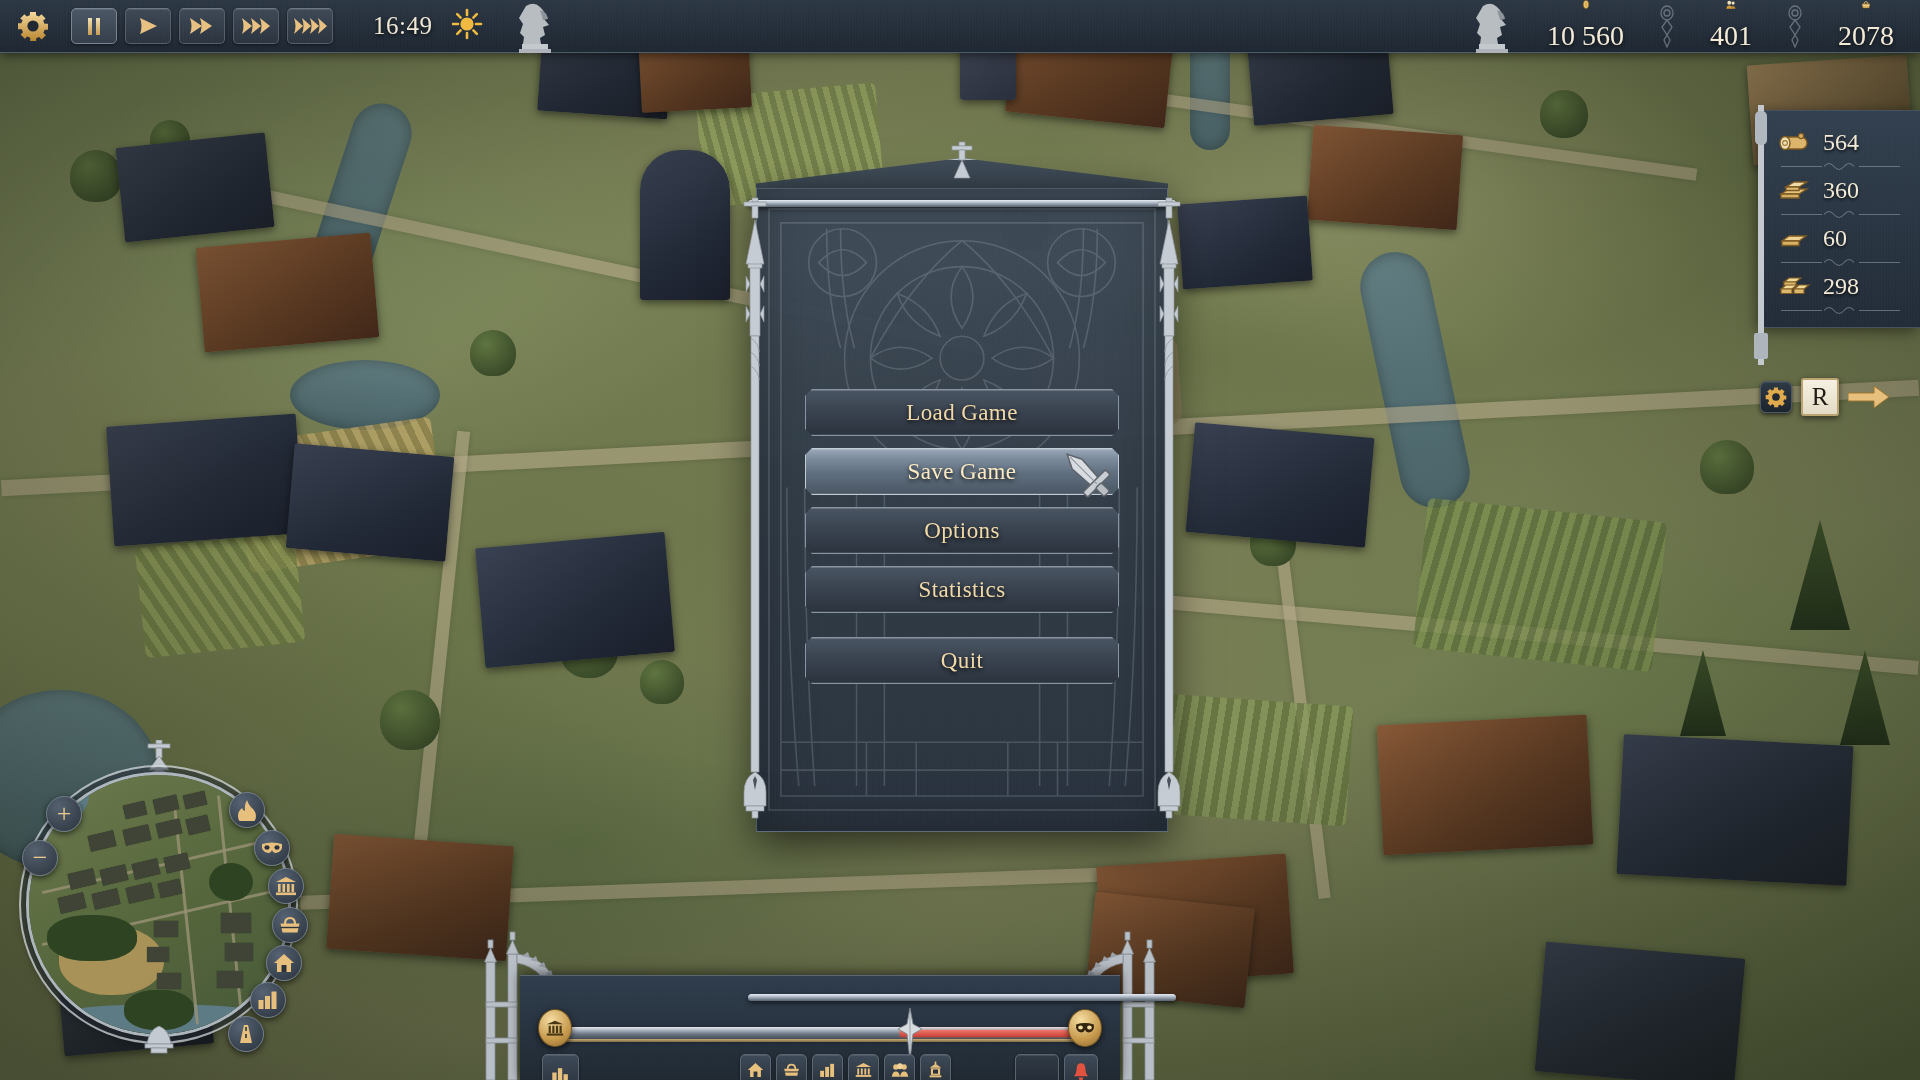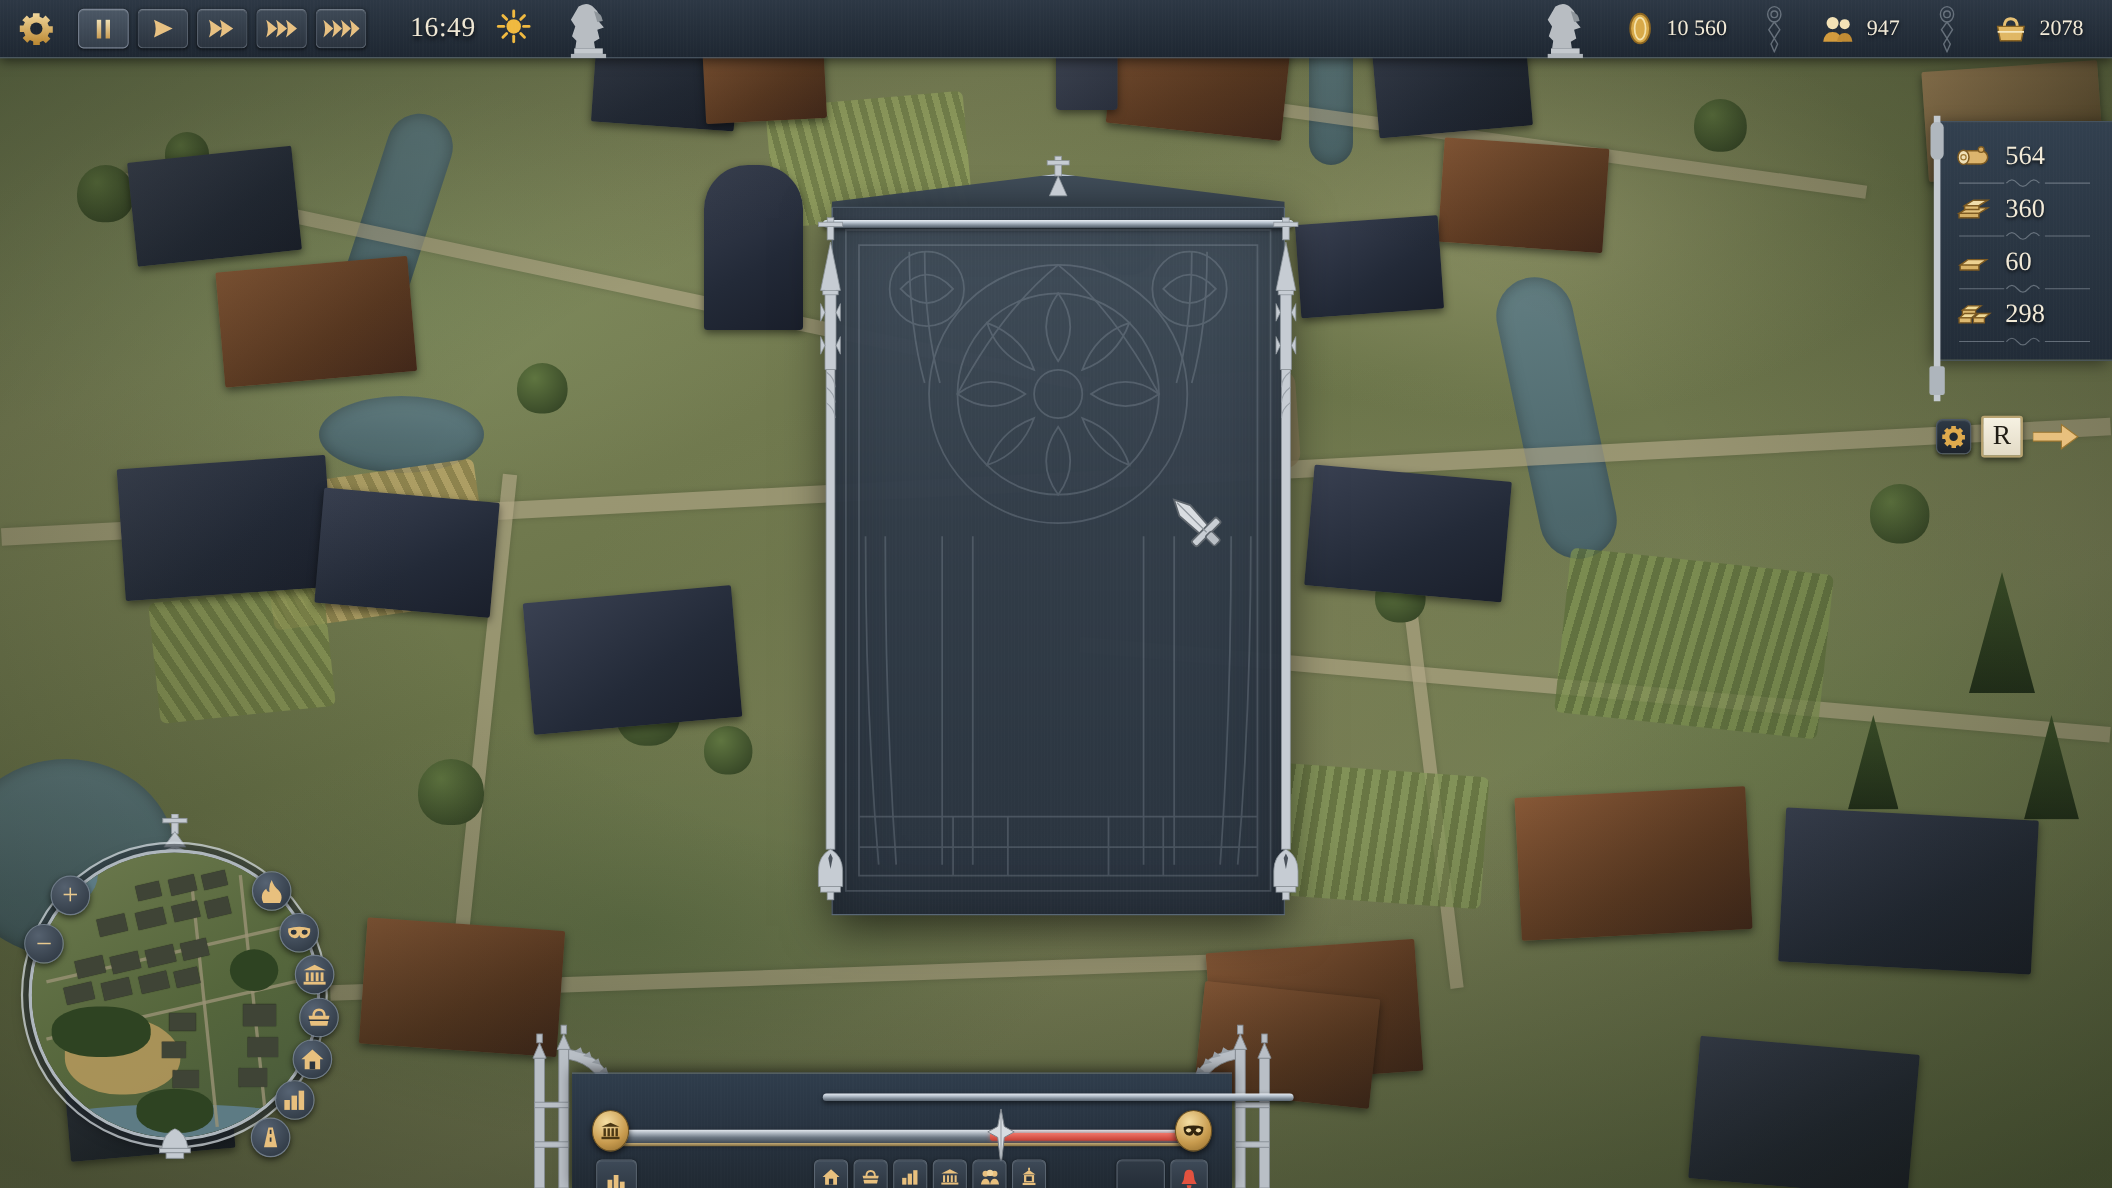--- a/index.html
+++ b/index.html
@@ -73,21 +73,21 @@
     color:#e5c98f; font-size:19px; letter-spacing:-2px;
   }
   .spd.sel { background:linear-gradient(180deg,#4b5765,#353f4b); border-color:#7a8493; }
   .spd .pausebars { display:flex; gap:4px; }
   .spd .pausebars i { display:block; width:4px; height:17px; background:linear-gradient(180deg,#f1e0b4,#c89b52); }
   .clock { margin-left:40px; color:#efe7d4; font-size:25px; letter-spacing:.5px; text-shadow:0 2px 4px rgba(0,0,0,.8); }
   .sun { margin-left:18px; }
   .tb-right { margin-left:auto; display:flex; align-items:center; height:100%; }
   .res {
     display:flex; align-items:center; gap:11px; padding:0 26px; height:100%;
-    color:#f2ead7; font-size:20px; text-shadow:0 2px 4px rgba(0,0,0,.75);
+    color:#f2ead7; font-size:28px; text-shadow:0 2px 4px rgba(0,0,0,.75);flex-direction:column;
   }
   .orn-sep { width:34px; display:flex; align-items:center; justify-content:center; opacity:.55; }
 
   
   .gargoyle { width:58px; height:53px; position:relative; }
 
   
   #rightres {
     position:absolute; right:0; top:110px; width:160px; z-index:35;
     background:linear-gradient(180deg,#32404f 0%,#2a3643 50%,#222c38 100%);
@@ -472,21 +472,21 @@
       </svg>
     </div>
 
     <div class="res">
       <svg width="30" height="26" viewBox="0 0 30 26">
         <circle cx="10" cy="8" r="5.5" fill="#f3e2b6"></circle>
         <path fill="#d39b3d" d="M1.5 25 q1-9 8.5-9 t8.5 9z"></path>
         <circle cx="21" cy="9" r="4.6" fill="#f3e2b6"></circle>
         <path fill="#c08b33" d="M14 25 q1-8 7-8 t7 8z"></path>
       </svg>
-      <span>947</span>
+      <span>401</span>
     </div>
 
     <div class="orn-sep">
       <svg width="26" height="44" viewBox="0 0 26 44">
         <g fill="none" stroke="#9aa4ae" stroke-width="1.3">
           <ellipse cx="13" cy="9" rx="6" ry="7"></ellipse>
           <circle cx="13" cy="9" r="3"></circle>
           <path d="M13 16 l5 7 -5 8 -5-8z"></path>
           <path d="M13 31 l3 5 -3 7 -3-7z"></path>
         </g>
@@ -626,20 +626,37 @@
         <path d="M382 300 q0 160 -12 300 M364 300 q0 160 -10 300"></path>
         <path d="M100 300 v300 M128 300 v300 M284 300 v300 M312 300 v300"></path>
         <path d="M12 20 h388 v604 h-388z"></path>
         <path d="M24 34 h364 v576 h-364z"></path>
         <path d="M24 556 h364 M24 584 h364"></path>
         <path d="M110 556 v54 M160 556 v54 M252 556 v54 M302 556 v54"></path>
       </g>
     </svg>
 
 
+    <div class="menu">
+      <div class="mbtn">
+        <span class="lbl">Load Game</span>
+      </div>
+      <div class="mbtn hover">
+        <span class="lbl">Save Game</span>
+      </div>
+      <div class="mbtn">
+        <span class="lbl">Options</span>
+      </div>
+      <div class="mbtn">
+        <span class="lbl">Statistics</span>
+      </div>
+      <div class="mbtn" style="margin-top:24px;">
+        <span class="lbl">Quit</span>
+      </div>
+    </div>
   </div>
 
   <div class="top-rail"></div>
   <div class="bot-rail"></div>
 
   <svg class="spire l" viewBox="0 0 30 640" preserveAspectRatio="none">
     <g fill="#c6ccd3" stroke="#8d949b" stroke-width="0.7">
       <rect x="12" y="18" width="6" height="4"></rect>
         <rect x="4" y="22" width="22" height="4"></rect>
       <rect x="12" y="26" width="6" height="12"></rect>

